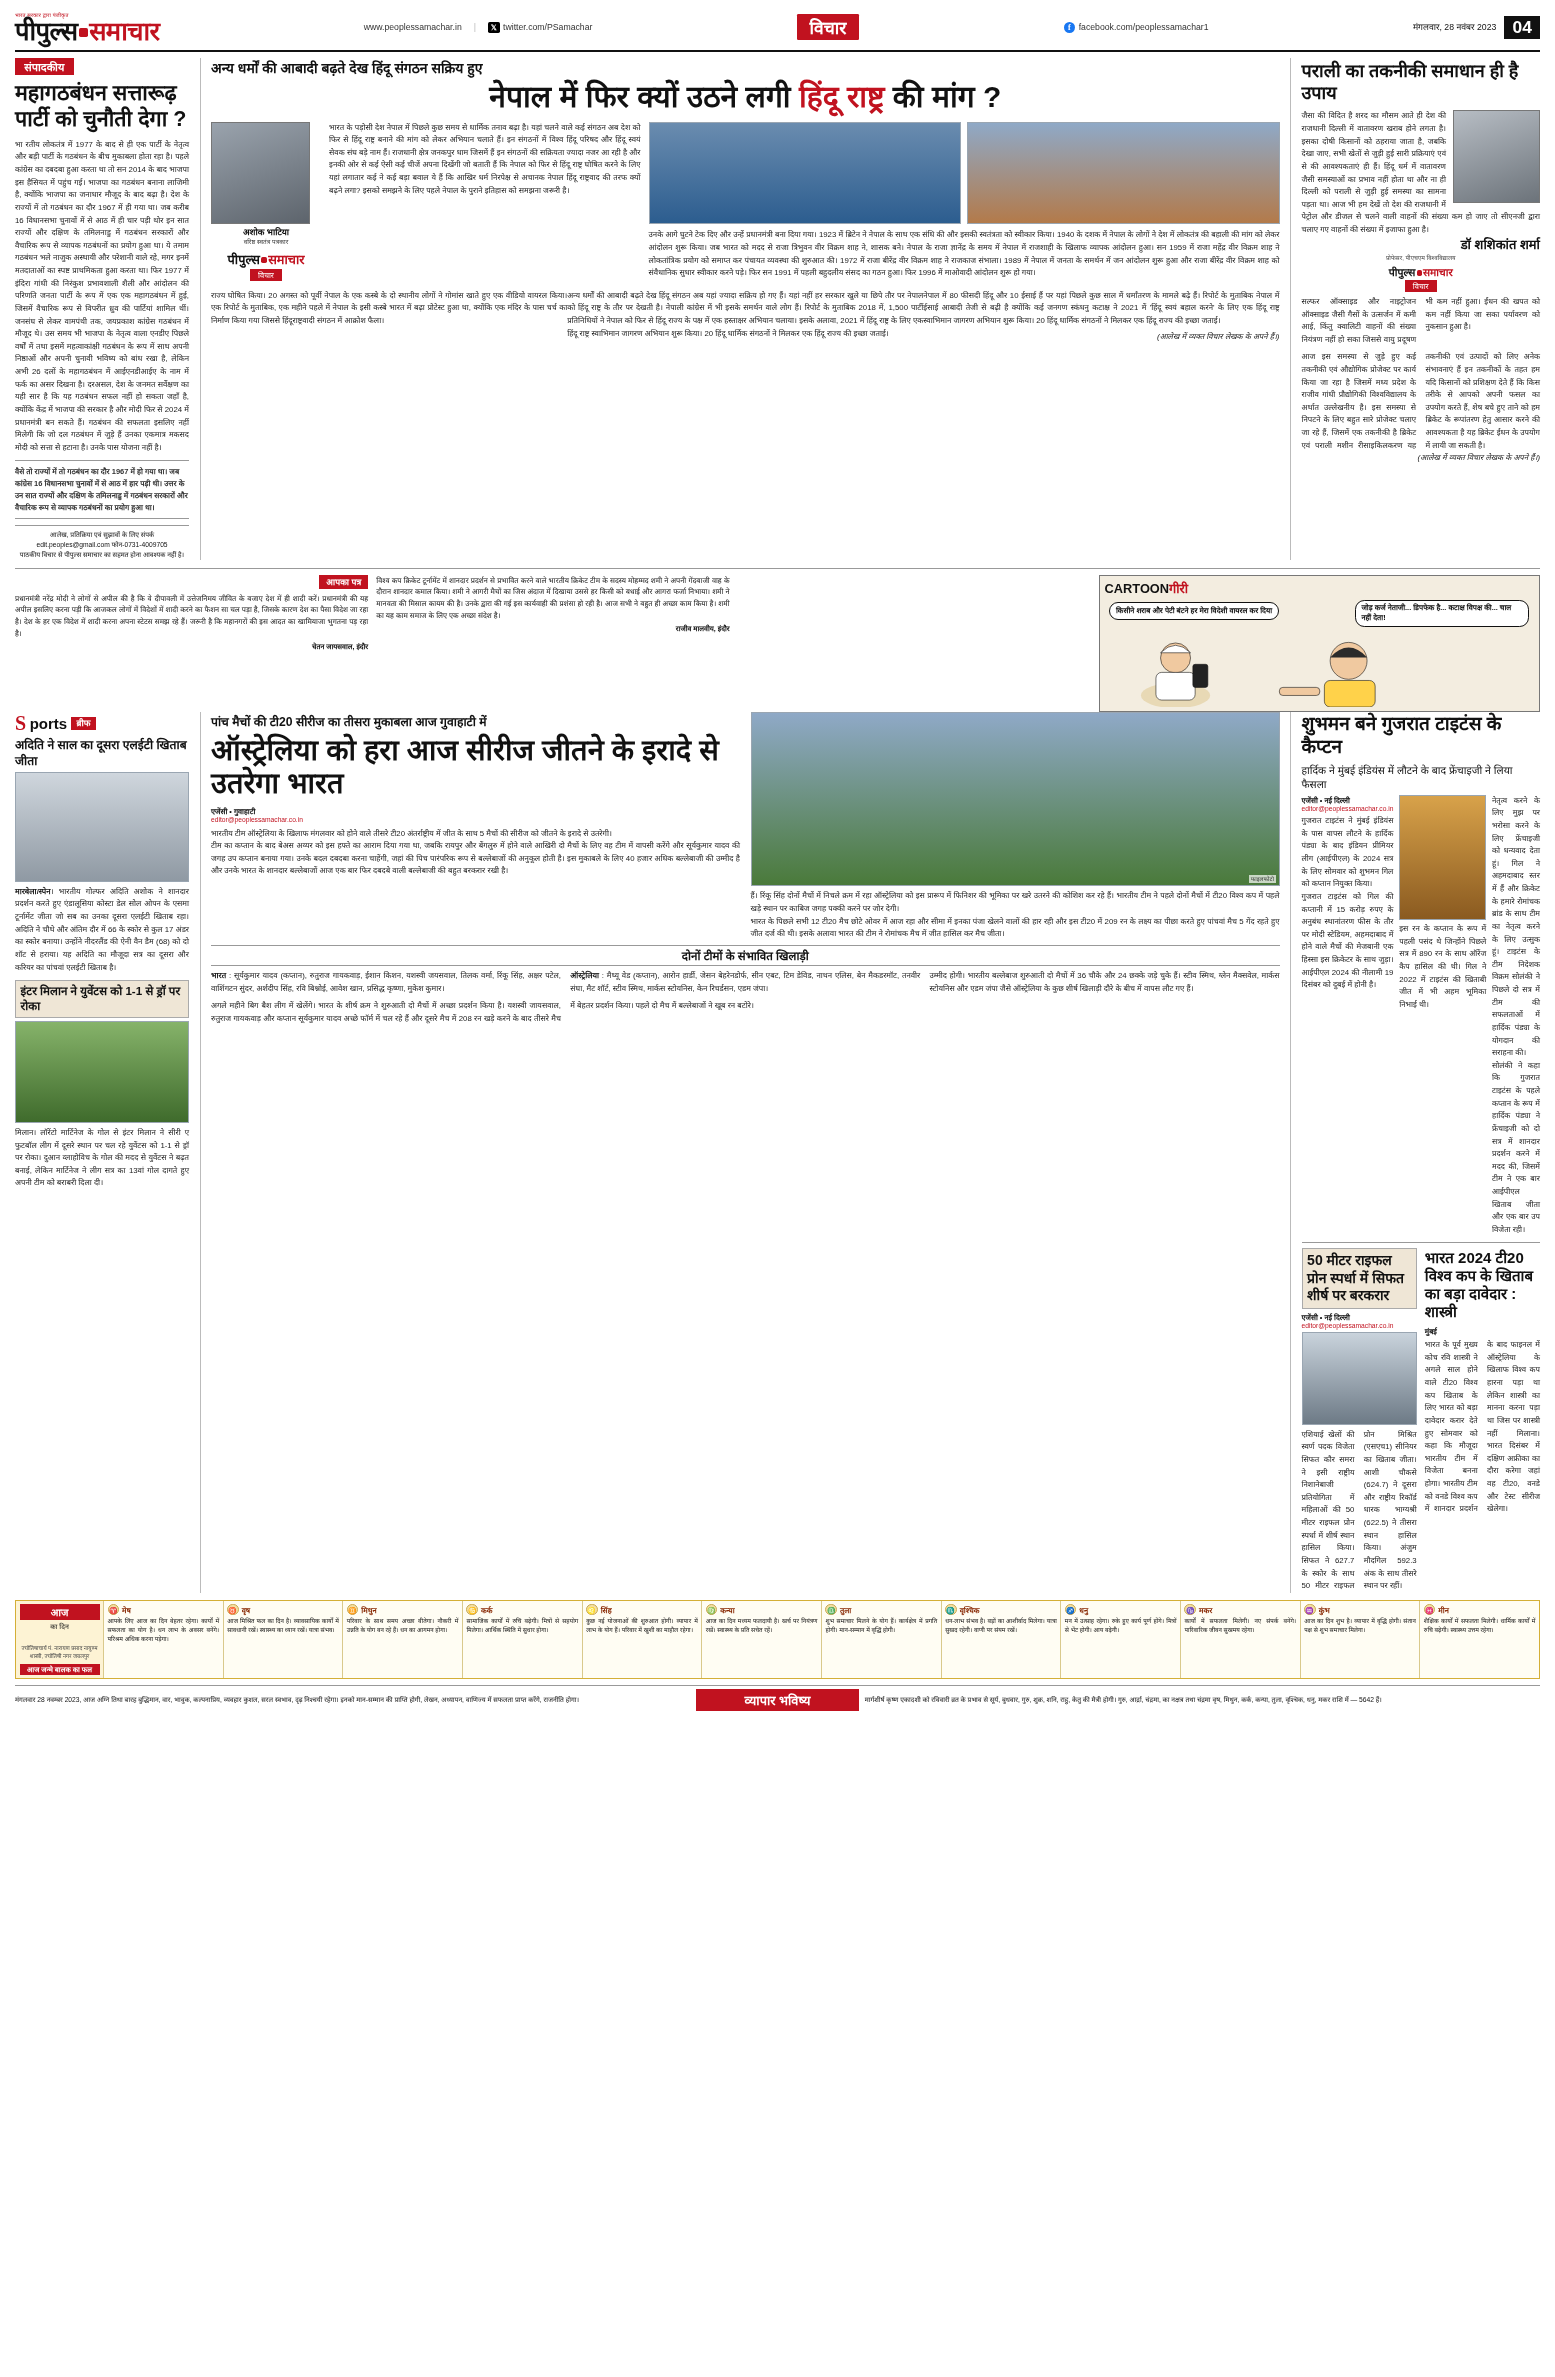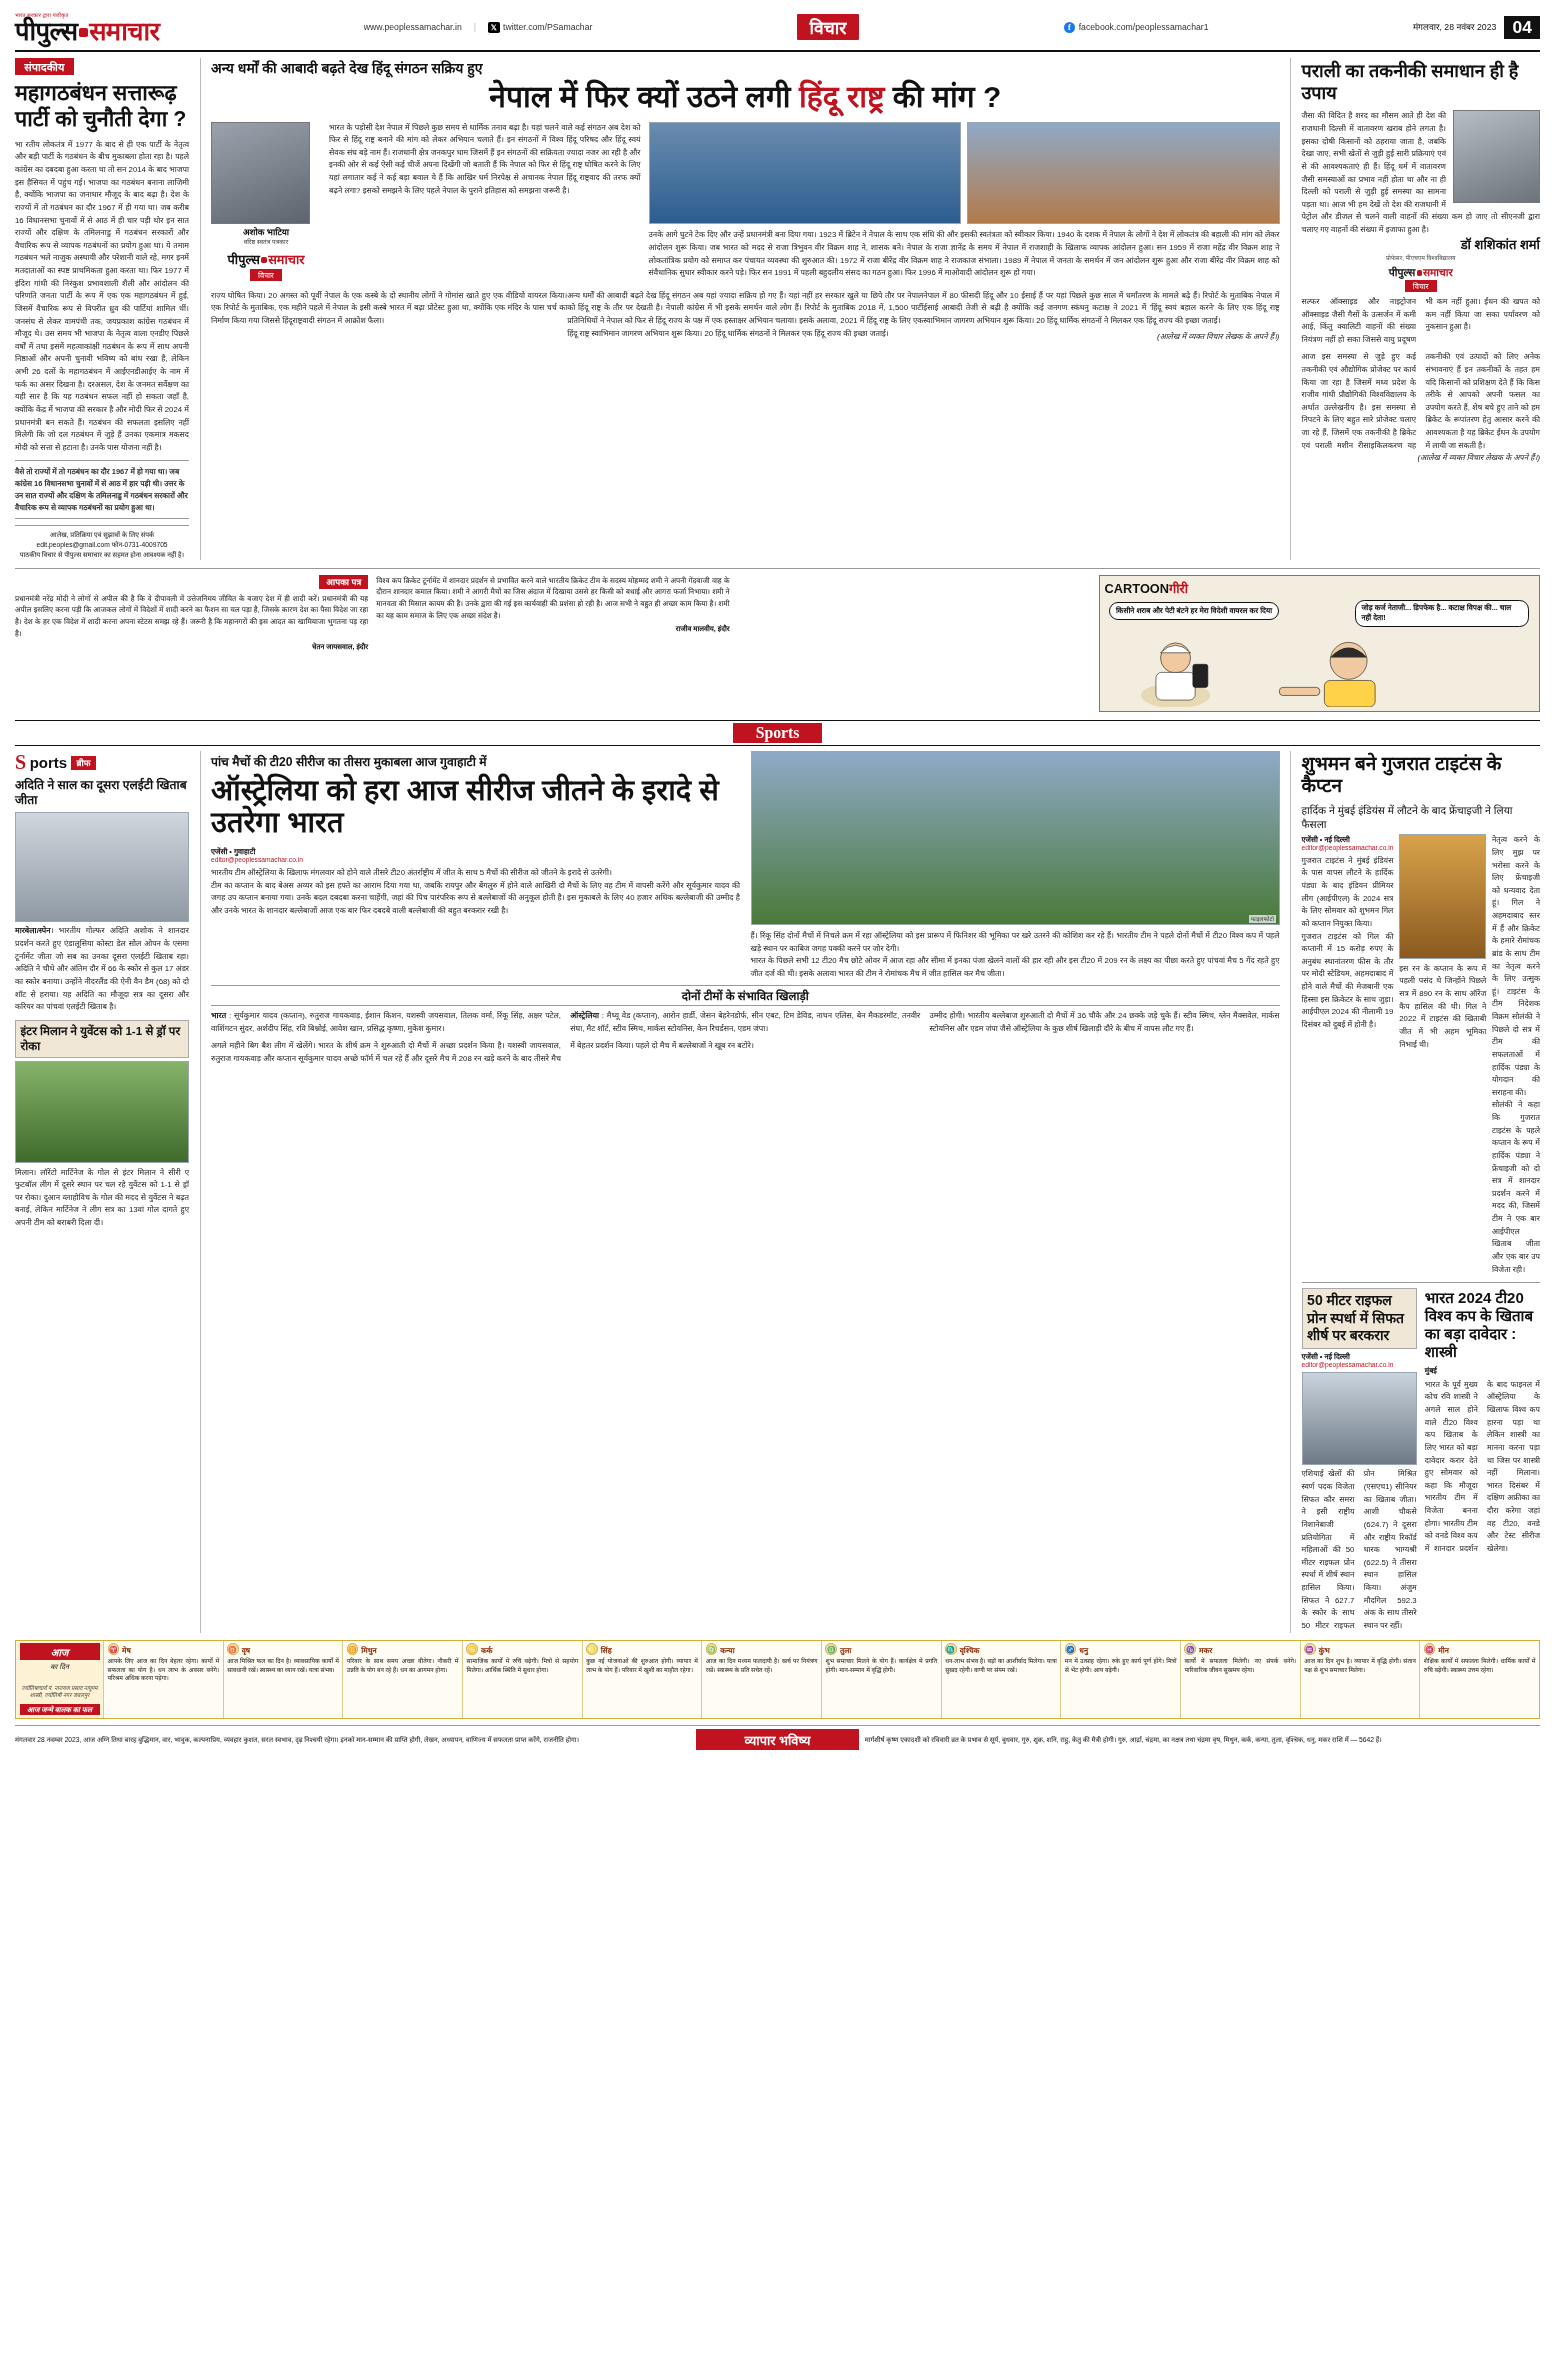--- a/index.html
+++ b/index.html
@@ -88,21 +88,21 @@
   h2.sp-mid { font-size:19px; font-weight:bold; line-height:1.2; margin:1.2px 0 4.6px 0; }
   .agency { font-size:7.3px; font-weight:bold; }
   .email { font-size:6.7px; color:#c1121f; }
 
   .lineup-title { text-align:center; font-size:11.6px; font-weight:bold; border-top:0.6px solid #999; border-bottom:0.6px solid #999; padding:1.7px 0; margin:4.6px 0;}
   .box-head { background:#efe6d6; border:0.6px solid #aaa; padding:3.5px 4.6px; font-size:14px; font-weight:bold; line-height:1.25;}
 
   
   .horo { margin-top:7px; border:1.2px solid #d4af37; background:#fffdf3; display:grid; grid-template-columns: 87px repeat(12, 1fr); }
   .horo-cell { border-left:0.6px solid #d9c98c; padding:2.9px 3.5px; }
-  .horo-cell:first-child { border-left:none;font-style:italic; }
+  .horo-cell:first-child { border-left:none; }
   .horo-head { display:flex; align-items:flex-end; gap:2.9px; font-size:7.5px; font-weight:bold; color:#8a2b06; margin-bottom:1.7px;}
   .horo-sym { width:11.6px;height:11.6px;border-radius:50%;background:#f3dfa2;border:0.6px solid #c8a951; display:inline-block; text-align:center; line-height:11px; font-size:7px;}
   .horo-txt { font-size:6.1px; line-height:1.45; text-align:justify; }
   .horo-left { background:#fdf3d4; text-align:center; }
   .horo-left .aaj { background:#c1121f; color:#fff; font-size:10px; font-weight:bold; padding:1.2px 0; }
   .horo-left .day { font-size:7px; line-height:1.4; margin-top:2.3px;}
 
   
   .footer { margin-top:5.8px; border-top:0.6px solid #999; display:grid; grid-template-columns: 1fr 163px 1fr; gap:5.8px; align-items:center; padding-top:3.5px;}
   .footer-txt { font-size:6.7px; line-height:1.5; text-align:justify;}
@@ -250,23 +250,20 @@
           <rect x="150" y="56" width="26" height="40" rx="4" fill="#222" stroke="#111"></rect>
           <circle cx="420" cy="50" r="32" fill="#f0c9a0" stroke="#111"></circle>
           <path d="M388 44 q32 -34 64 0 z" fill="#2b2b2b"></path>
           <rect x="378" y="84" width="88" height="46" rx="10" fill="#ffd24a" stroke="#111"></rect>
           <rect x="300" y="96" width="70" height="14" rx="6" fill="#f0c9a0" stroke="#111"></rect>
         </svg>
       </div>
     </div>
   </div>
 
-  <div class="sports-bar">
-    <span>Sports</span>
-  </div>
 
   <div class="sports-grid">
 
     <div>
       <div class="sbrief-head">
         <span class="s-red">S</span>
         <span>ports</span>
         <span class="brief">ब्रीफ</span>
       </div>
       <h3 class="sp-sub">अदिति ने साल का दूसरा एलईटी खिताब जीता</h3>

